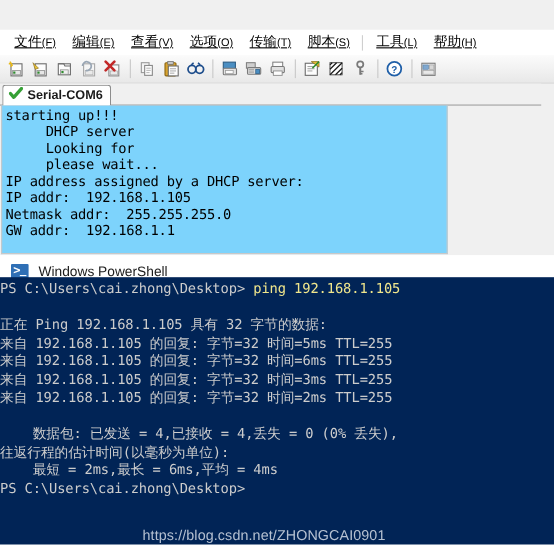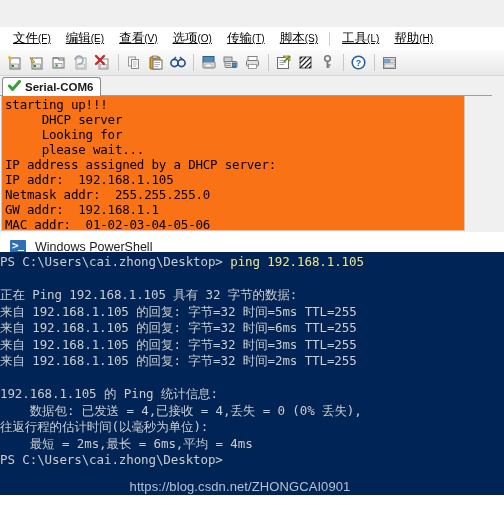--- a/index.html
+++ b/index.html
@@ -130,23 +130,23 @@
     font-size: 11.5px;
     font-weight: bold;
     color: #1a1a1a;
     margin-left: 4px;
     white-space: nowrap;
   }
 
   .crt-terminal {
     position: absolute;
     left: 1px; top: 96px;
-    width: 464px;
+    width: 406px;
     height: 135px;
-    background: #f97316;
+    background: #7dd3fc;
     border: 1px solid #c8c8c8;
     border-top: none;
     box-sizing: border-box;
     overflow: hidden;
     padding: 1px 0 0 3px;
   }
   .crt-line {
     font-family: "DejaVu Sans Mono", "Liberation Mono", monospace;
     font-size: 12.5px;
     line-height: 15px;
@@ -429,41 +429,39 @@
 
   <div class="crt-terminal">
     <div class="crt-line">starting up!!!</div>
     <div class="crt-line">     DHCP server</div>
     <div class="crt-line">     Looking for</div>
     <div class="crt-line">     please wait...</div>
     <div class="crt-line">IP address assigned by a DHCP server:</div>
     <div class="crt-line">IP addr:  192.168.1.105</div>
     <div class="crt-line">Netmask addr:  255.255.255.0</div>
     <div class="crt-line">GW addr:  192.168.1.1</div>
-    <div class="crt-line">MAC addr:  01-02-03-04-05-06</div>
   </div>
 </div>
 
 <div id="powershell-window">
 
   <div class="ps-titlebar">
     <span class="ps-app-icon"></span>
     <span class="ps-title-text">Windows PowerShell</span>
   </div>
 
   <div class="ps-console">
     <div class="ps-line"><span>PS C:\Users\cai.zhong\Desktop&gt;</span> <span class="ps-cmd">ping 192.168.1.105</span></div>
     <div class="ps-line blank">&nbsp;</div>
     <div class="ps-line">正在 Ping 192.168.1.105 具有 32 字节的数据:</div>
     <div class="ps-line">来自 192.168.1.105 的回复: 字节=32 时间=5ms TTL=255</div>
     <div class="ps-line">来自 192.168.1.105 的回复: 字节=32 时间=6ms TTL=255</div>
     <div class="ps-line">来自 192.168.1.105 的回复: 字节=32 时间=3ms TTL=255</div>
     <div class="ps-line">来自 192.168.1.105 的回复: 字节=32 时间=2ms TTL=255</div>
     <div class="ps-line blank">&nbsp;</div>
-    <div class="ps-line">192.168.1.105 的 Ping 统计信息:</div>
     <div class="ps-line">    数据包: 已发送 = 4,已接收 = 4,丢失 = 0 (0% 丢失),</div>
     <div class="ps-line">往返行程的估计时间(以毫秒为单位):</div>
     <div class="ps-line">    最短 = 2ms,最长 = 6ms,平均 = 4ms</div>
     <div class="ps-line">PS C:\Users\cai.zhong\Desktop&gt;</div>
   </div>
 </div>
 
 <div class="ps-watermark">https://blog.csdn.net/ZHONGCAI0901</div>
 
 </body></html>

